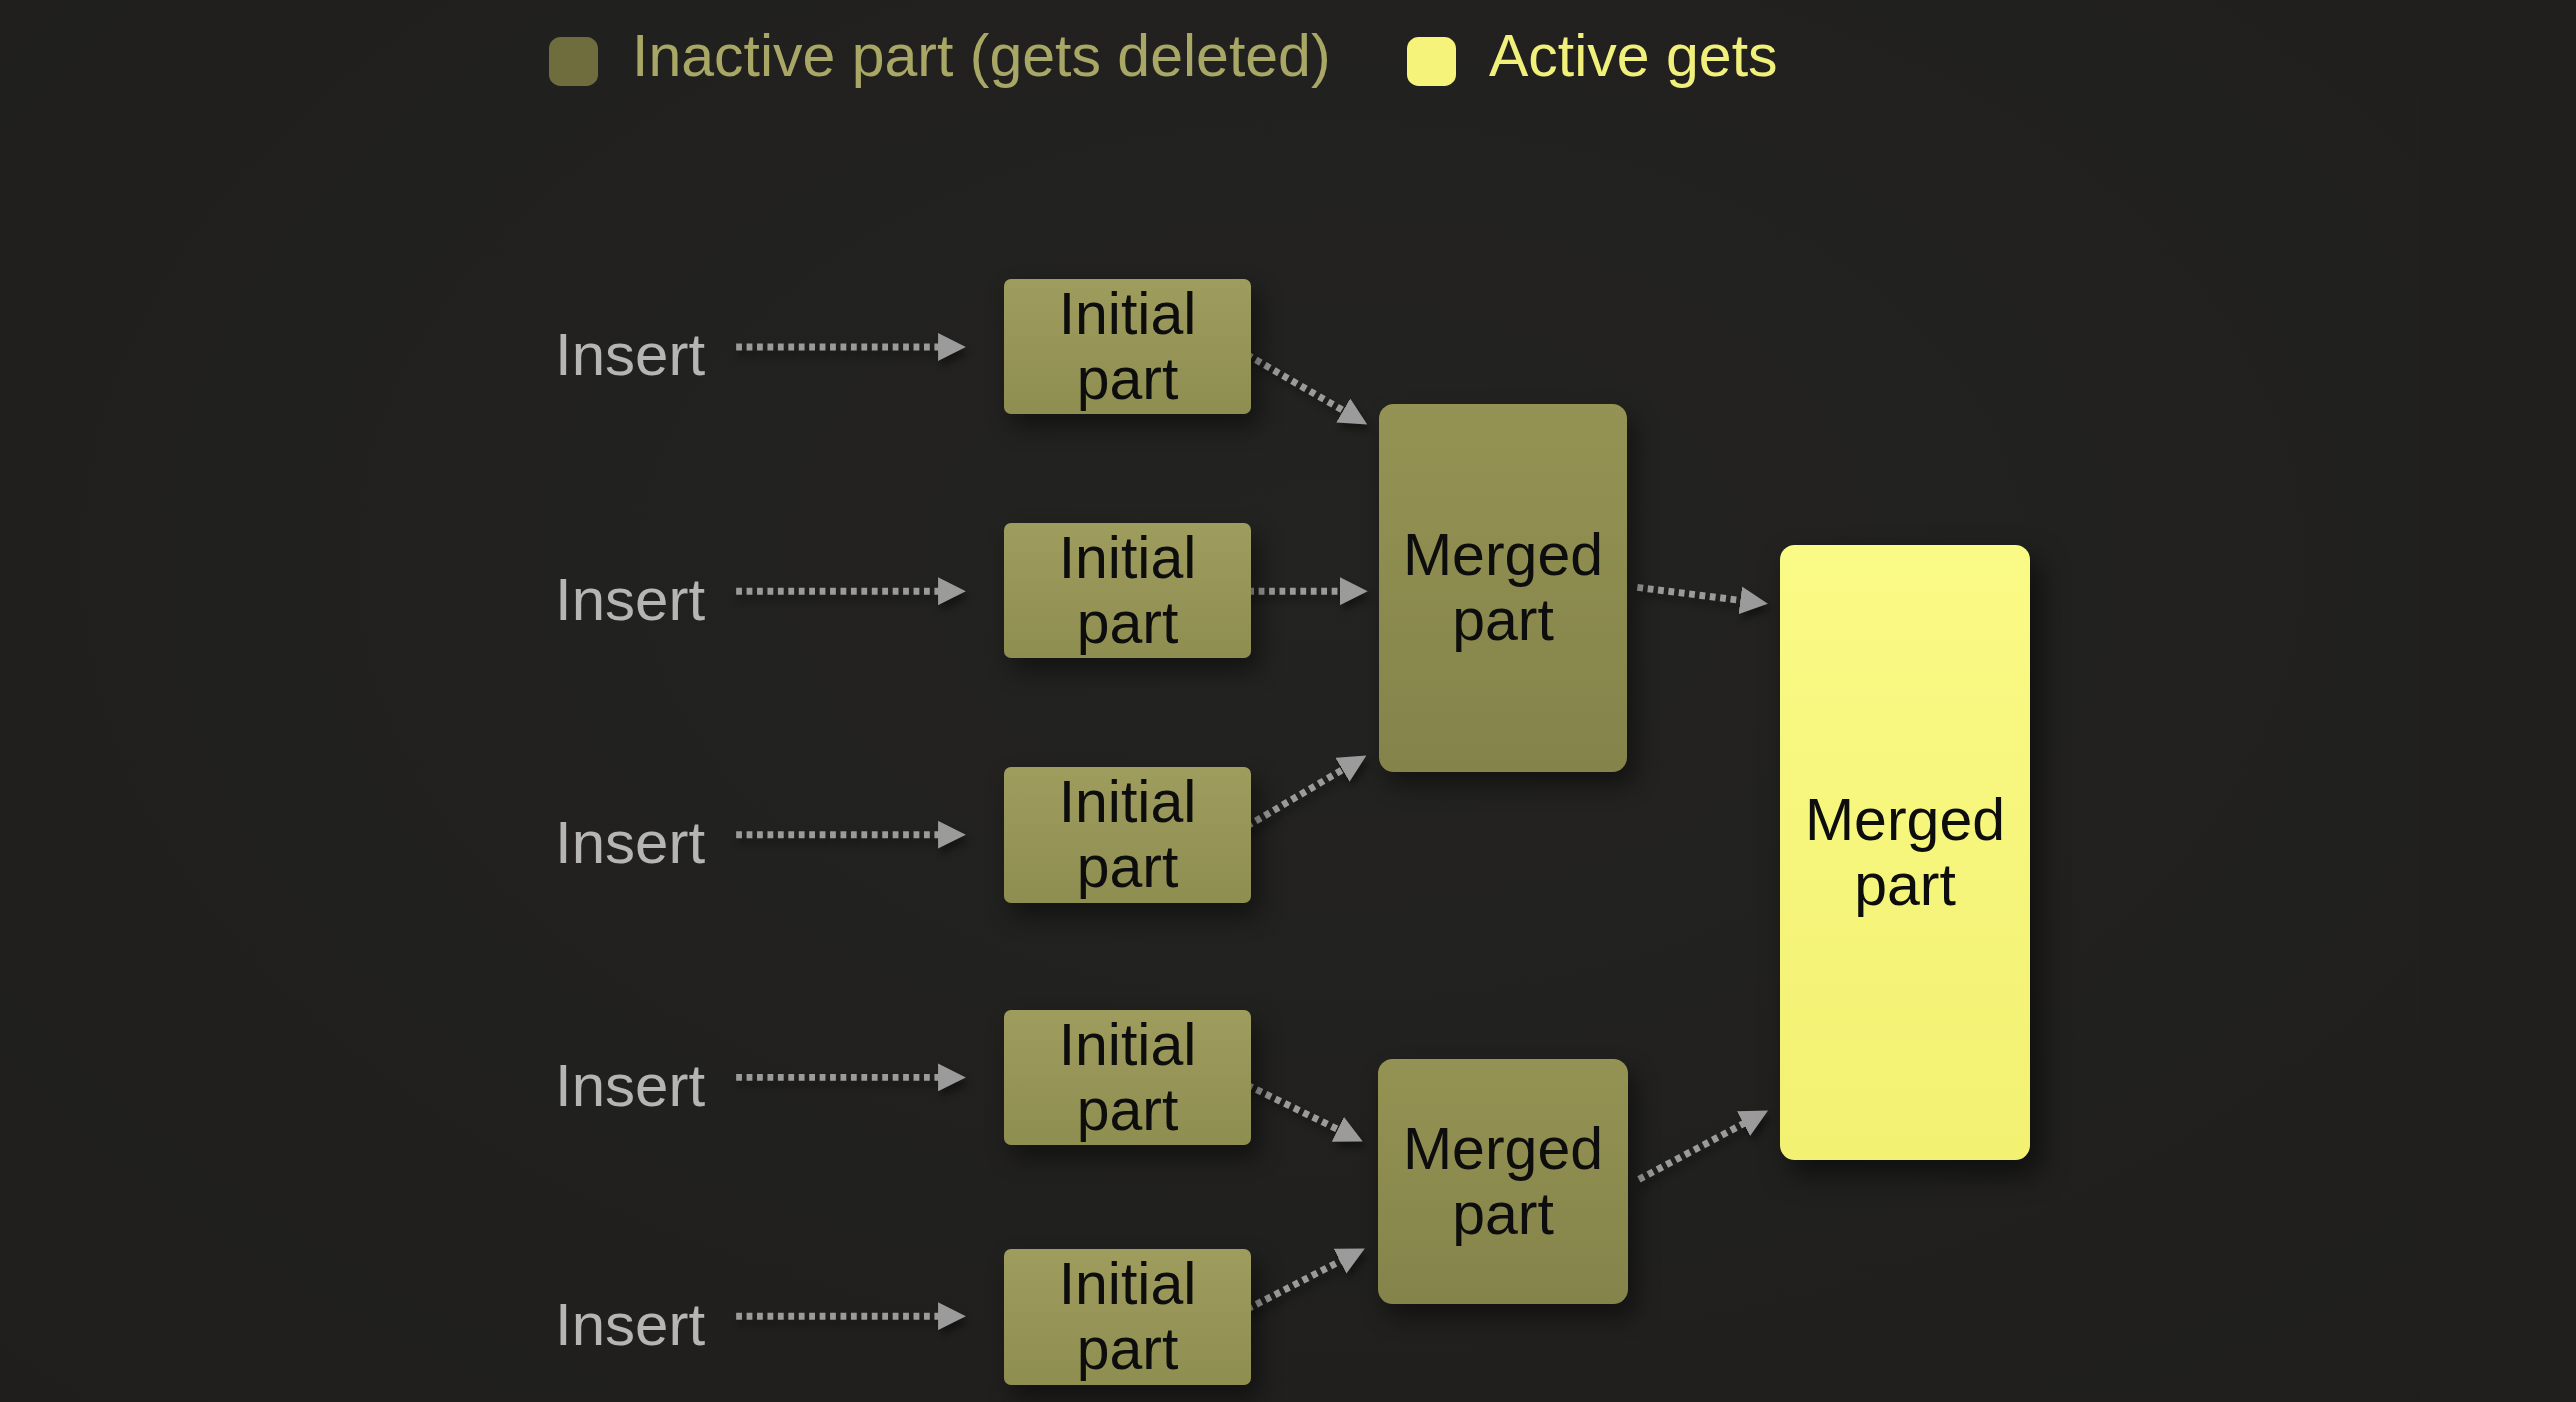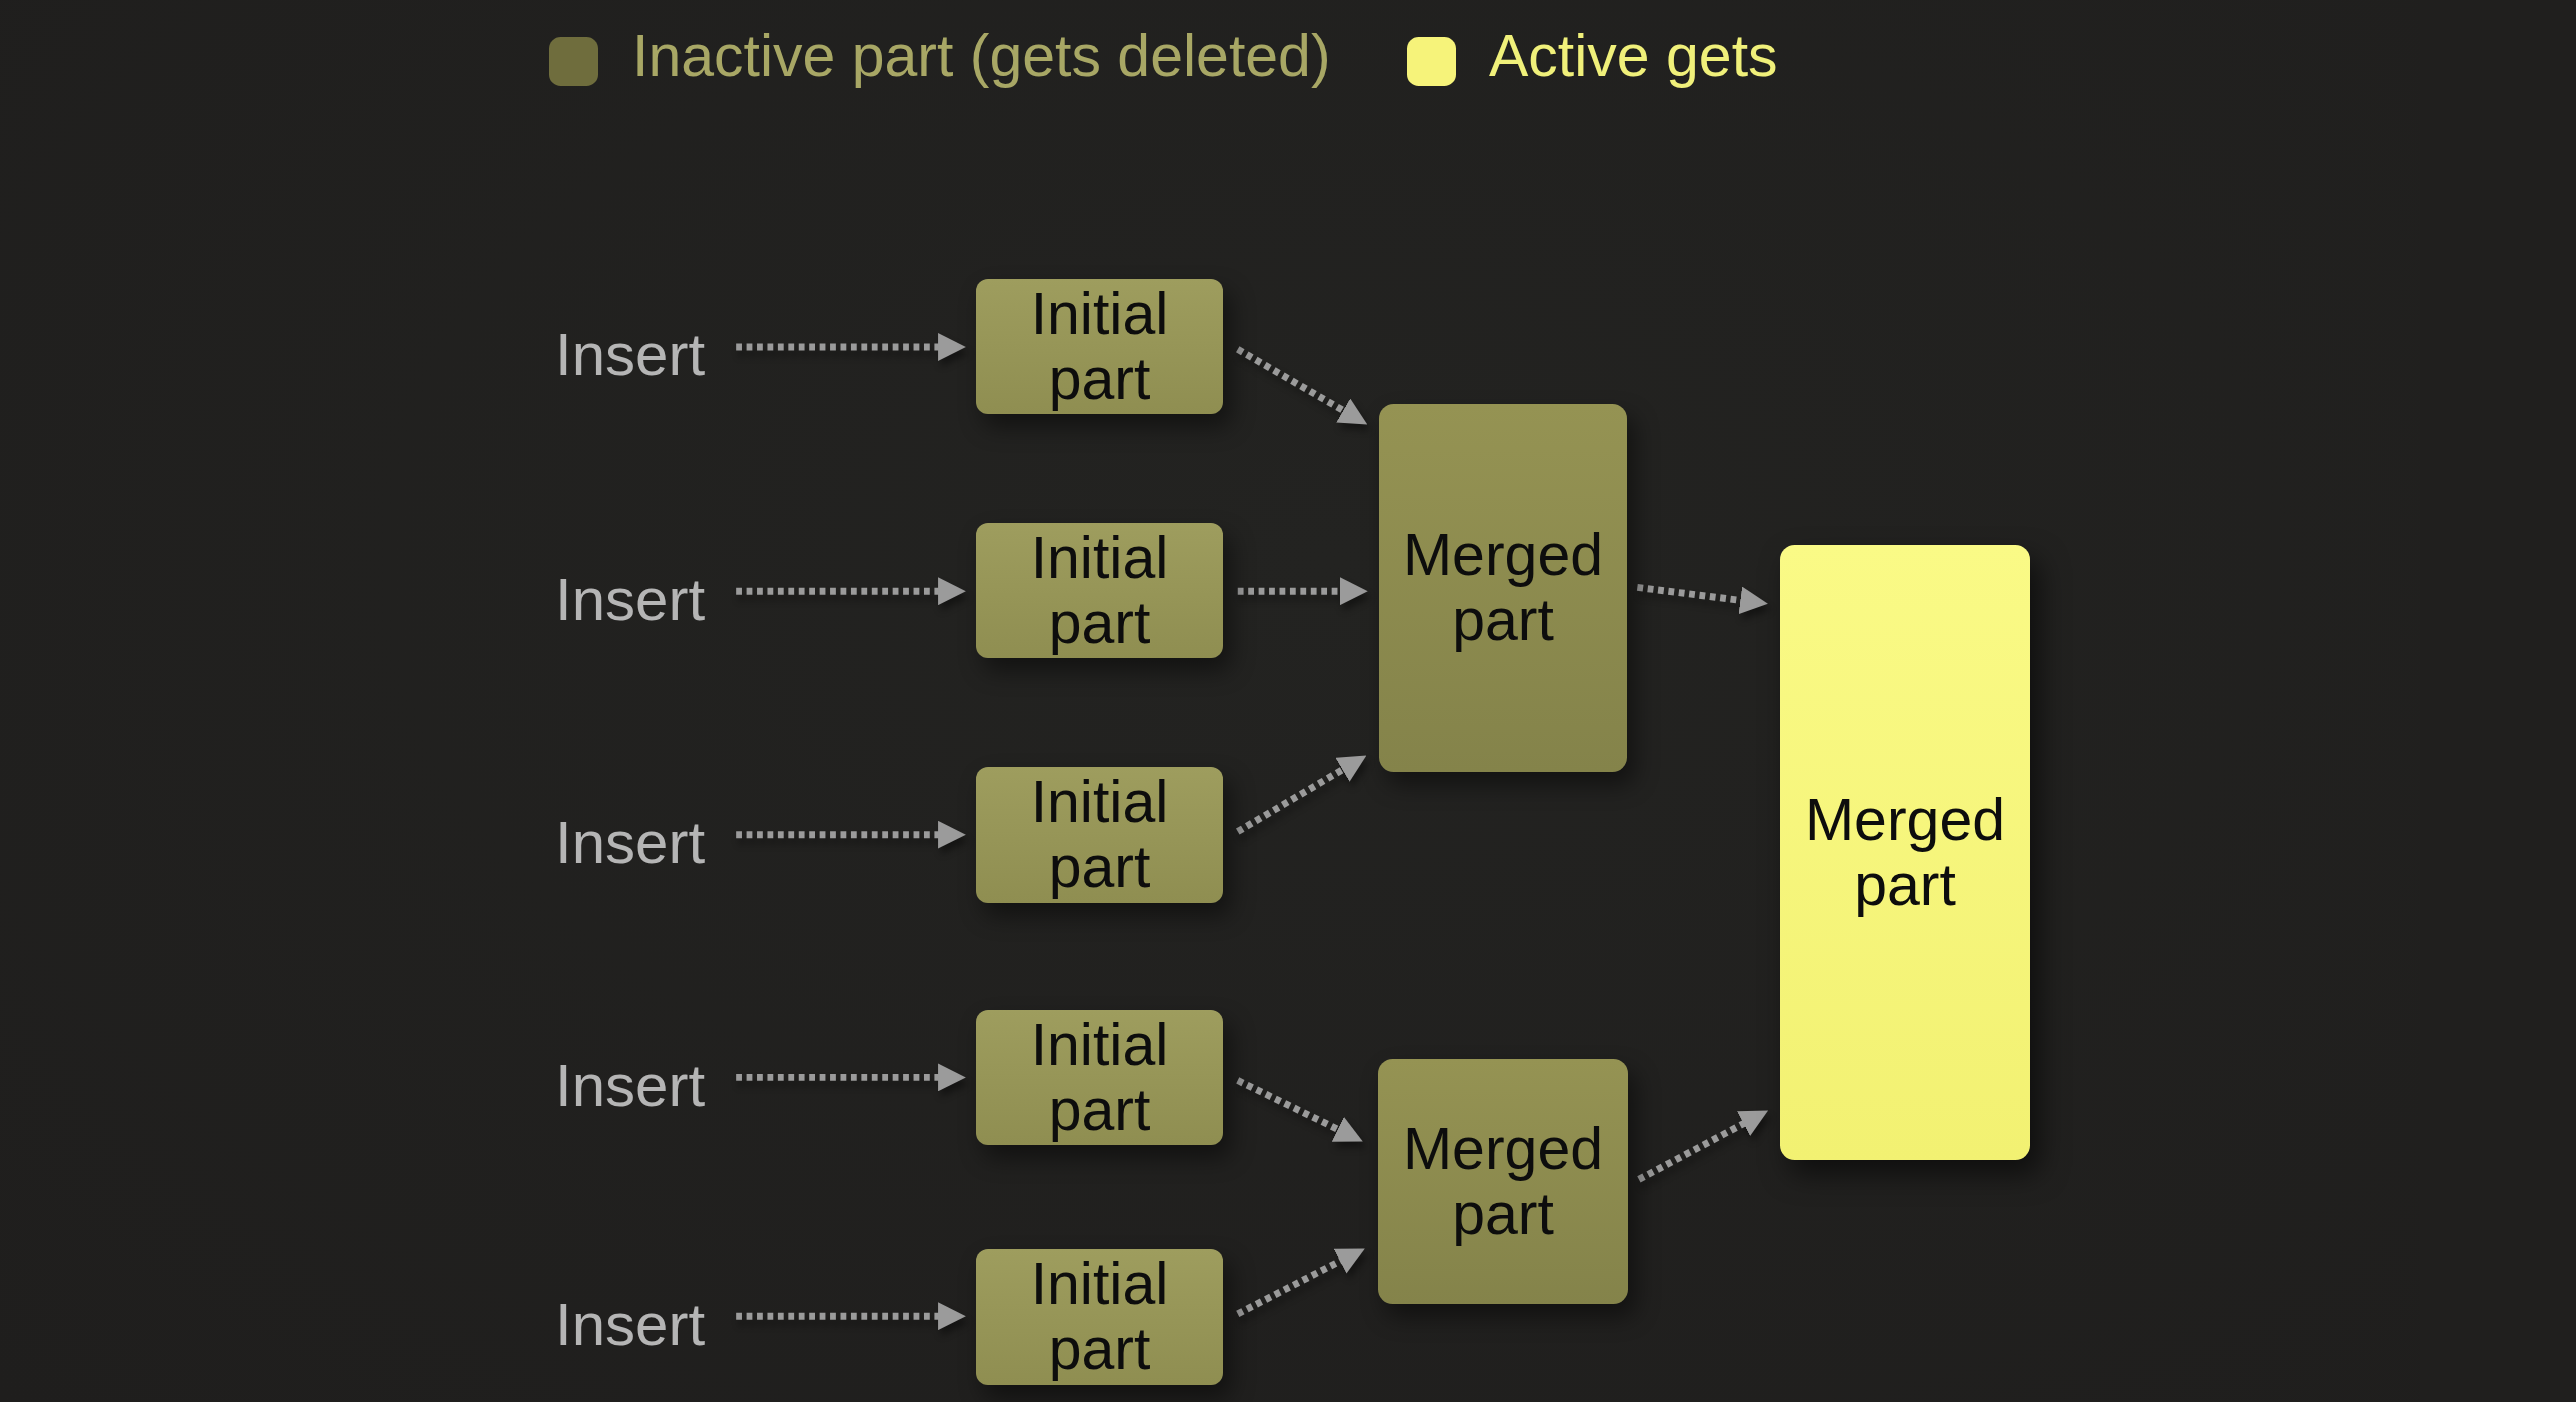--- a/index.html
+++ b/index.html
@@ -53,21 +53,22 @@
     align-items: center;
     justify-content: center;
     text-align: center;
     color: #0d0d0d;
     font-size: 59px;
     line-height: 1.1;
     box-shadow: 7.7px 12.4px 23px rgba(0, 0, 0, 0.45);
   }
   .node-initial {
     background: linear-gradient(180deg, #9e9d5e 0%, #8f8e51 100%);
-    border-radius: 12px;
+    border-radius: 7px;
+    margin-left: 28px;
   }
   .node-merged {
     background: linear-gradient(180deg, #959353 0%, #84834a 100%);
     border-radius: 14.7px;
   }
   .node-final {
     background: linear-gradient(180deg, #fafa86 0%, #f2f172 100%);
     border-radius: 14.7px;
     box-shadow: 9.3px 14px 28px rgba(0, 0, 0, 0.55);
   }

